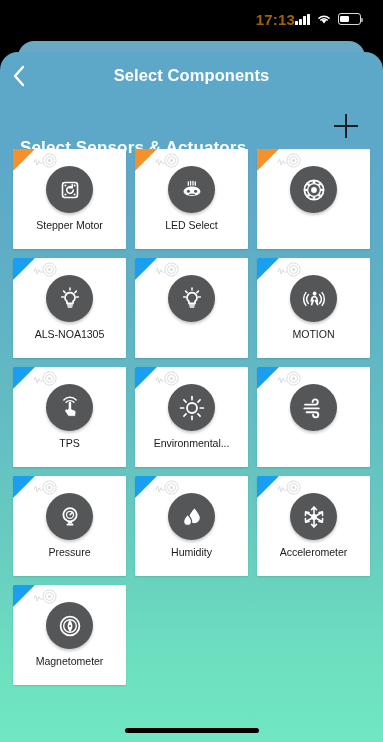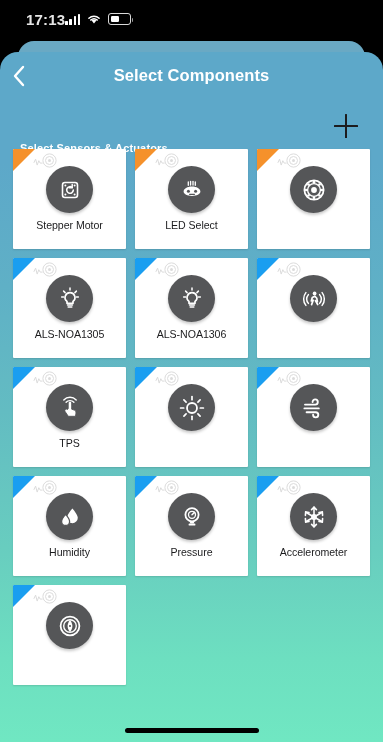--- a/index.html
+++ b/index.html
@@ -13,23 +13,23 @@
     position: relative;
     width: 383px; height: 742px;
     background: #000;
   }
 
   
   .statusbar {
     position: absolute; top: 0; left: 0;
     width: 383px; height: 38px;
     display: flex; align-items: center;
-    justify-content: flex-start;
+    justify-content: flex-end;
     padding: 0 22px 0 26px;
-    color: #e5e5e5;
+    color: #a16207;
     z-index: 40;
   }
   .status-time {
     font-size: 15px; font-weight: bold;
     letter-spacing: .2px;
   }
   .status-right { display: flex; align-items: center; gap: 6px; }
   .signal { display: flex; align-items: flex-end; gap: 1.5px; height: 11px; }
   .signal i { display: block; width: 2.6px; background: #fff; border-radius: .6px; }
   .signal i:nth-child(1) { height: 4px; }
@@ -97,21 +97,21 @@
     pointer-events: none;
   }
 
   
   .section-head {
     display: flex; align-items: center; justify-content: space-between;
     padding: 10px 22px 0 20px;
     height: 44px;
   }
   .section-title {
-    font-size: 11px; font-weight: bold; color: #fff;
+    font-size: 17px; font-weight: bold; color: #fff;
     letter-spacing: .15px;
     margin-top: 44px;
   }
   .add-btn {
     width: 30px; height: 30px; position: relative; cursor: pointer;
   }
   .add-btn::before, .add-btn::after {
     content: ""; position: absolute; background: #1c1c1e; border-radius: .5px;
   }
   .add-btn::before { left: 3px; right: 3px; top: 14px; height: 2.2px; }
@@ -330,21 +330,20 @@
     <path d="M10.6 19h4.8M11.2 21h3.6" stroke="#ffffff" stroke-width="1.6" stroke-linecap="round"></path>
     <g stroke="#ffffff" stroke-width="1.5" stroke-linecap="round">
       <path d="M13 1.9v2.1"></path>
                 <path d="M4.6 11h2"></path>
                 <path d="M19.4 11h2"></path>
       <path d="M6.6 5.1l1.5 1.5"></path>
                 <path d="M19.4 5.1l-1.5 1.5"></path>
     </g>
             </svg>
      </span>
-     <span class="card-label">ALS-NOA1306</span>
         </div>
         <div class="card">
           <span class="corner sensor"></span>
           <svg class="wm" width="26" height="15" viewBox="0 0 26 15">
       <path d="M1 9.5l1.6-3.4 1.6 6 1.6-4.4 1.4 2.4h2" stroke="#8a8a8a" stroke-width="1" fill="none" stroke-linecap="round" stroke-linejoin="round"></path>
       <circle cx="16.5" cy="7.5" r="6.6" stroke="#8a8a8a" stroke-width="1" fill="none"></circle>
       <circle cx="16.5" cy="7.5" r="4" stroke="#8a8a8a" stroke-width="1" fill="none"></circle>
       <circle cx="16.5" cy="7.5" r="1.5" fill="#8a8a8a"></circle>
     </svg>
           <span class="icon-wrap">
@@ -352,20 +351,21 @@
     <circle cx="13.6" cy="7.4" r="1.9" fill="#ffffff"></circle>
     <path d="M13.9 10.2l-2.6 1.4-1 3.4M13.9 10.2l1.9 2.1.6 3.3M12.2 14.2l-1.6 4.4M14.4 14.6l2.3 3.9" stroke="#ffffff" stroke-width="1.7" fill="none" stroke-linecap="round" stroke-linejoin="round"></path>
     <g stroke="#ffffff" stroke-width="1.5" fill="none" stroke-linecap="round">
       <path d="M7.4 8.6a7 7 0 0 0 0 8.8"></path>
       <path d="M4.9 6.6a10.2 10.2 0 0 0 0 12.8"></path>
       <path d="M18.6 8.6a7 7 0 0 1 0 8.8"></path>
       <path d="M21.1 6.6a10.2 10.2 0 0 1 0 12.8"></path>
     </g>
             </svg>
      </span>
+     <span class="card-label">MOTION</span>
         </div>
         <div class="card">
           <span class="corner sensor"></span>
           <svg class="wm" width="26" height="15" viewBox="0 0 26 15">
       <path d="M1 9.5l1.6-3.4 1.6 6 1.6-4.4 1.4 2.4h2" stroke="#8a8a8a" stroke-width="1" fill="none" stroke-linecap="round" stroke-linejoin="round"></path>
       <circle cx="16.5" cy="7.5" r="6.6" stroke="#8a8a8a" stroke-width="1" fill="none"></circle>
       <circle cx="16.5" cy="7.5" r="4" stroke="#8a8a8a" stroke-width="1" fill="none"></circle>
       <circle cx="16.5" cy="7.5" r="1.5" fill="#8a8a8a"></circle>
     </svg>
           <span class="icon-wrap">
@@ -395,73 +395,74 @@
                 <path d="M13 21.3v3.1"></path>
       <path d="M1.6 13h3.1"></path>
                 <path d="M21.3 13h3.1"></path>
       <path d="M4.9 4.9l2.2 2.2"></path>
                 <path d="M18.9 18.9l2.2 2.2"></path>
       <path d="M21.1 4.9l-2.2 2.2"></path>
                 <path d="M7.1 18.9l-2.2 2.2"></path>
     </g>
             </svg>
      </span>
+     <span class="card-label">Environmental...</span>
         </div>
         <div class="card">
           <span class="corner sensor"></span>
           <svg class="wm" width="26" height="15" viewBox="0 0 26 15">
       <path d="M1 9.5l1.6-3.4 1.6 6 1.6-4.4 1.4 2.4h2" stroke="#8a8a8a" stroke-width="1" fill="none" stroke-linecap="round" stroke-linejoin="round"></path>
       <circle cx="16.5" cy="7.5" r="6.6" stroke="#8a8a8a" stroke-width="1" fill="none"></circle>
       <circle cx="16.5" cy="7.5" r="4" stroke="#8a8a8a" stroke-width="1" fill="none"></circle>
       <circle cx="16.5" cy="7.5" r="1.5" fill="#8a8a8a"></circle>
     </svg>
           <span class="icon-wrap">
        <svg width="26" height="26" viewBox="0 0 26 26">
     <g stroke="#ffffff" stroke-width="1.9" fill="none" stroke-linecap="round">
       <path d="M4 9.6h10.2a2.6 2.6 0 1 0-2.6-2.6"></path>
       <path d="M3.4 13.4h14.4"></path>
       <path d="M5.6 17.2h9.1a2.6 2.6 0 1 1-2.6 2.6"></path>
     </g>
             </svg>
      </span>
-        </div>
-        <div class="card">
-          <span class="corner sensor"></span>
-          <svg class="wm" width="26" height="15" viewBox="0 0 26 15">
-      <path d="M1 9.5l1.6-3.4 1.6 6 1.6-4.4 1.4 2.4h2" stroke="#8a8a8a" stroke-width="1" fill="none" stroke-linecap="round" stroke-linejoin="round"></path>
-      <circle cx="16.5" cy="7.5" r="6.6" stroke="#8a8a8a" stroke-width="1" fill="none"></circle>
-      <circle cx="16.5" cy="7.5" r="4" stroke="#8a8a8a" stroke-width="1" fill="none"></circle>
-      <circle cx="16.5" cy="7.5" r="1.5" fill="#8a8a8a"></circle>
-    </svg>
-          <span class="icon-wrap">
-       <svg width="26" height="26" viewBox="0 0 26 26">
-    <path d="M15.4 4.4s5.4 6 5.4 9.4a5.4 5.4 0 0 1-10.8 0c0-3.4 5.4-9.4 5.4-9.4z" fill="#ffffff"></path>
-    <path d="M8.6 10.4s4 4.4 4 7a4 4 0 1 1-8 0c0-2.6 4-7 4-7z" fill="#ffffff" stroke="#555658" stroke-width="1.3"></path>
-            </svg>
-     </span>
-     <span class="card-label">Humidity</span>
         </div>
         <div class="card">
           <span class="corner sensor"></span>
           <svg class="wm" width="26" height="15" viewBox="0 0 26 15">
       <path d="M1 9.5l1.6-3.4 1.6 6 1.6-4.4 1.4 2.4h2" stroke="#8a8a8a" stroke-width="1" fill="none" stroke-linecap="round" stroke-linejoin="round"></path>
       <circle cx="16.5" cy="7.5" r="6.6" stroke="#8a8a8a" stroke-width="1" fill="none"></circle>
       <circle cx="16.5" cy="7.5" r="4" stroke="#8a8a8a" stroke-width="1" fill="none"></circle>
       <circle cx="16.5" cy="7.5" r="1.5" fill="#8a8a8a"></circle>
     </svg>
           <span class="icon-wrap">
        <svg width="26" height="26" viewBox="0 0 26 26">
     <circle cx="13" cy="10.8" r="6.6" stroke="#ffffff" stroke-width="1.8" fill="none"></circle>
     <circle cx="13" cy="10.8" r="3.5" stroke="#ffffff" stroke-width="1.3" fill="none"></circle>
     <path d="M13 10.8l2.6-2.4" stroke="#ffffff" stroke-width="1.5" stroke-linecap="round"></path>
     <path d="M10.6 17.2h4.8l-.7 2.2h-3.4z" fill="#ffffff"></path>
     <rect x="9.6" y="19.4" width="6.8" height="2.2" rx=".9" fill="#ffffff"></rect>
             </svg>
      </span>
      <span class="card-label">Pressure</span>
+        </div>
+        <div class="card">
+          <span class="corner sensor"></span>
+          <svg class="wm" width="26" height="15" viewBox="0 0 26 15">
+      <path d="M1 9.5l1.6-3.4 1.6 6 1.6-4.4 1.4 2.4h2" stroke="#8a8a8a" stroke-width="1" fill="none" stroke-linecap="round" stroke-linejoin="round"></path>
+      <circle cx="16.5" cy="7.5" r="6.6" stroke="#8a8a8a" stroke-width="1" fill="none"></circle>
+      <circle cx="16.5" cy="7.5" r="4" stroke="#8a8a8a" stroke-width="1" fill="none"></circle>
+      <circle cx="16.5" cy="7.5" r="1.5" fill="#8a8a8a"></circle>
+    </svg>
+          <span class="icon-wrap">
+       <svg width="26" height="26" viewBox="0 0 26 26">
+    <path d="M15.4 4.4s5.4 6 5.4 9.4a5.4 5.4 0 0 1-10.8 0c0-3.4 5.4-9.4 5.4-9.4z" fill="#ffffff"></path>
+    <path d="M8.6 10.4s4 4.4 4 7a4 4 0 1 1-8 0c0-2.6 4-7 4-7z" fill="#ffffff" stroke="#555658" stroke-width="1.3"></path>
+            </svg>
+     </span>
+     <span class="card-label">Humidity</span>
         </div>
         <div class="card">
           <span class="corner sensor"></span>
           <svg class="wm" width="26" height="15" viewBox="0 0 26 15">
       <path d="M1 9.5l1.6-3.4 1.6 6 1.6-4.4 1.4 2.4h2" stroke="#8a8a8a" stroke-width="1" fill="none" stroke-linecap="round" stroke-linejoin="round"></path>
       <circle cx="16.5" cy="7.5" r="6.6" stroke="#8a8a8a" stroke-width="1" fill="none"></circle>
       <circle cx="16.5" cy="7.5" r="4" stroke="#8a8a8a" stroke-width="1" fill="none"></circle>
       <circle cx="16.5" cy="7.5" r="1.5" fill="#8a8a8a"></circle>
     </svg>
           <span class="icon-wrap">
@@ -491,18 +492,19 @@
       <circle cx="16.5" cy="7.5" r="1.5" fill="#8a8a8a"></circle>
     </svg>
           <span class="icon-wrap">
        <svg width="26" height="26" viewBox="0 0 26 26">
     <circle cx="13" cy="13" r="9.4" stroke="#ffffff" stroke-width="1.8" fill="none"></circle>
     <circle cx="13" cy="13" r="6.3" stroke="#ffffff" stroke-width="1.4" fill="none"></circle>
     <path d="M13 6.9c1.7 2.2 2.4 4.2 2.4 6.1s-.7 3.9-2.4 6.1c-1.7-2.2-2.4-4.2-2.4-6.1s.7-3.9 2.4-6.1z" fill="#ffffff"></path>
     <circle cx="13" cy="13" r="1.1" fill="#555658"></circle>
             </svg>
      </span>
+     <span class="card-label">Magnetometer</span>
         </div>
       </div>
   </div>
 
   <div class="home-indicator"></div>
 </div>
 
 </body></html>

